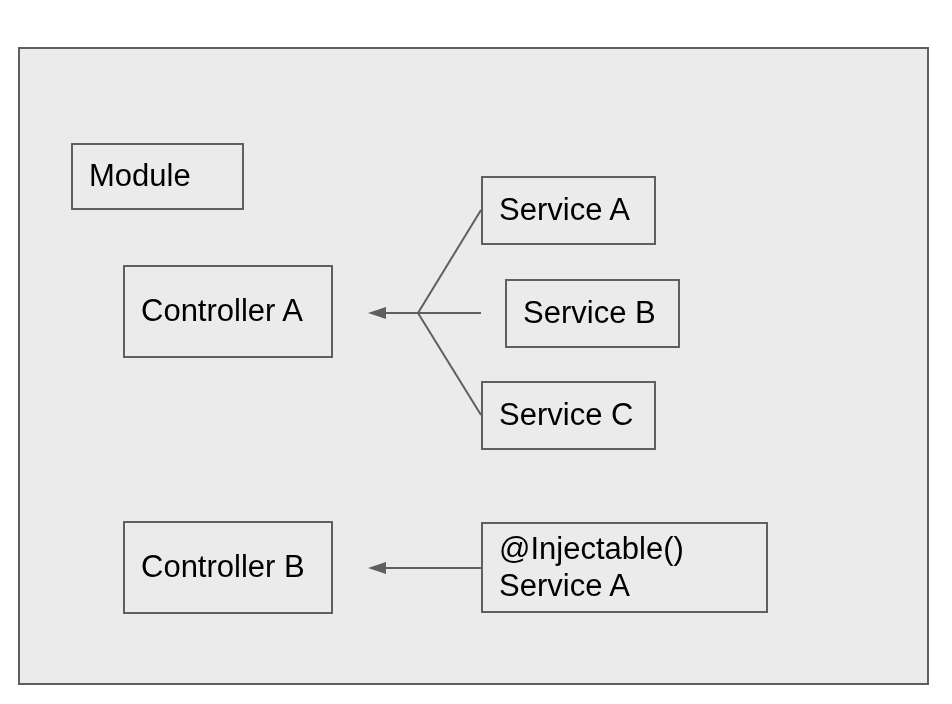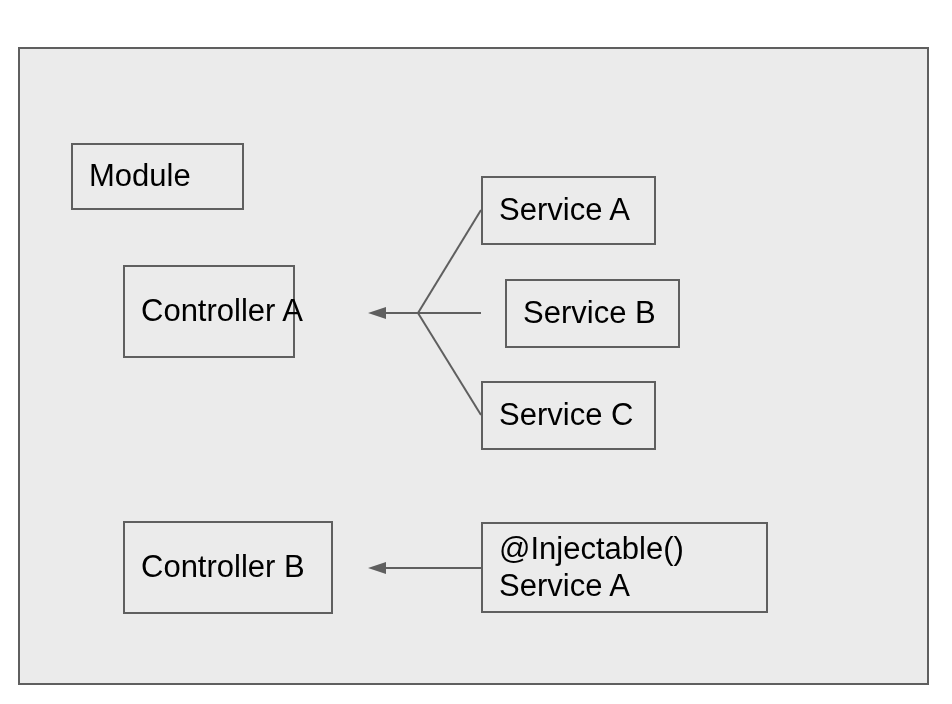--- a/index.html
+++ b/index.html
@@ -37,21 +37,21 @@
     display: flex;
     flex-direction: column;
     justify-content: center;
     padding-left: 16px;
     font-size: 31px;
     line-height: 1.17;
     color: var(--text);
     white-space: nowrap;
   }
   .node-module       { left: 71px;  top: 108px; width: 173px; height: 67px; margin-top: 35px; }
-  .node-controller-a { left: 123px; top: 265px; width: 172px; height: 93px; }
+  .node-controller-a { left: 123px; top: 265px; width: 210px; height: 93px; }
   .node-service-a    { left: 481px; top: 176px; width: 175px; height: 69px; }
   .node-service-b    { left: 505px; top: 279px; width: 175px; height: 69px; }
   .node-service-c    { left: 481px; top: 381px; width: 175px; height: 69px; }
   .node-controller-b { left: 123px; top: 521px; width: 210px; height: 93px; }
   .node-injectable   { left: 481px; top: 522px; width: 287px; height: 91px; }
   .edges-layer {
     position: absolute;
     left: 0;
     top: 0;
     width: 952px;

